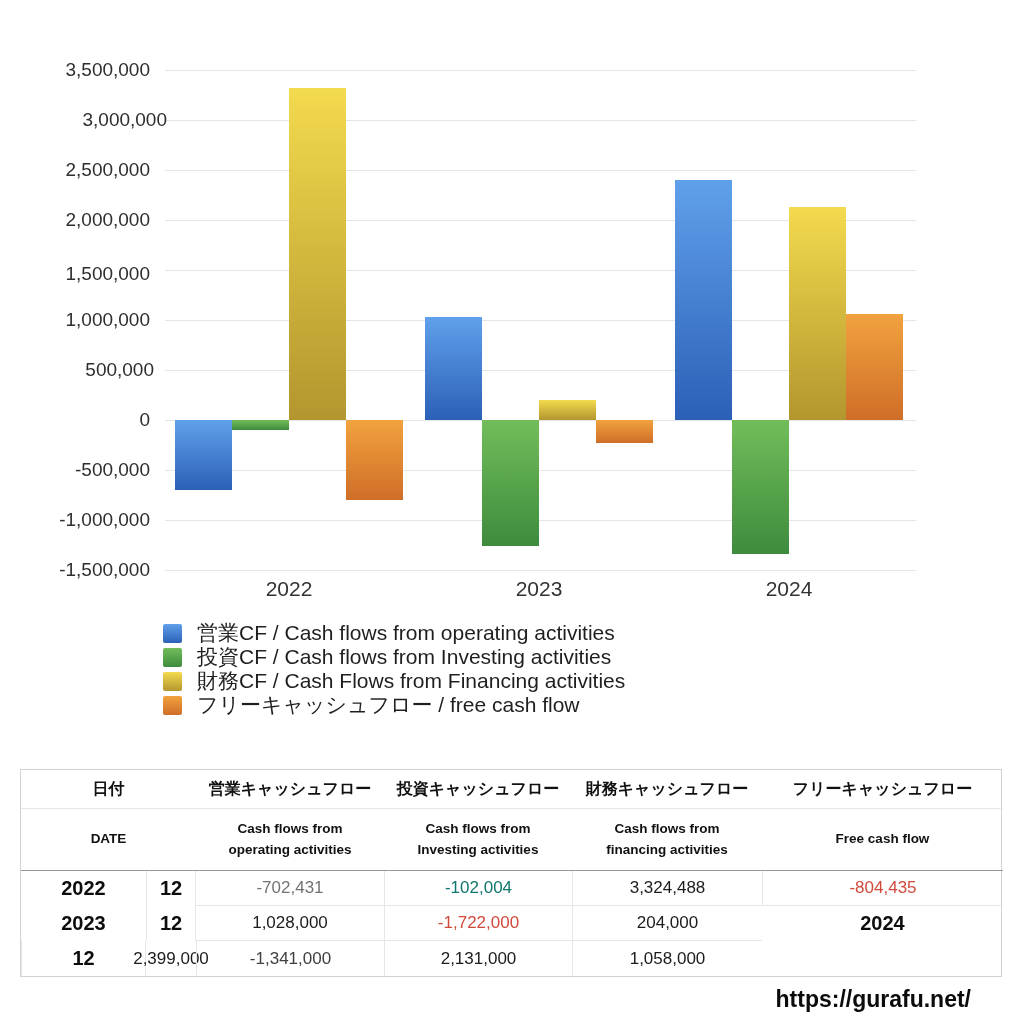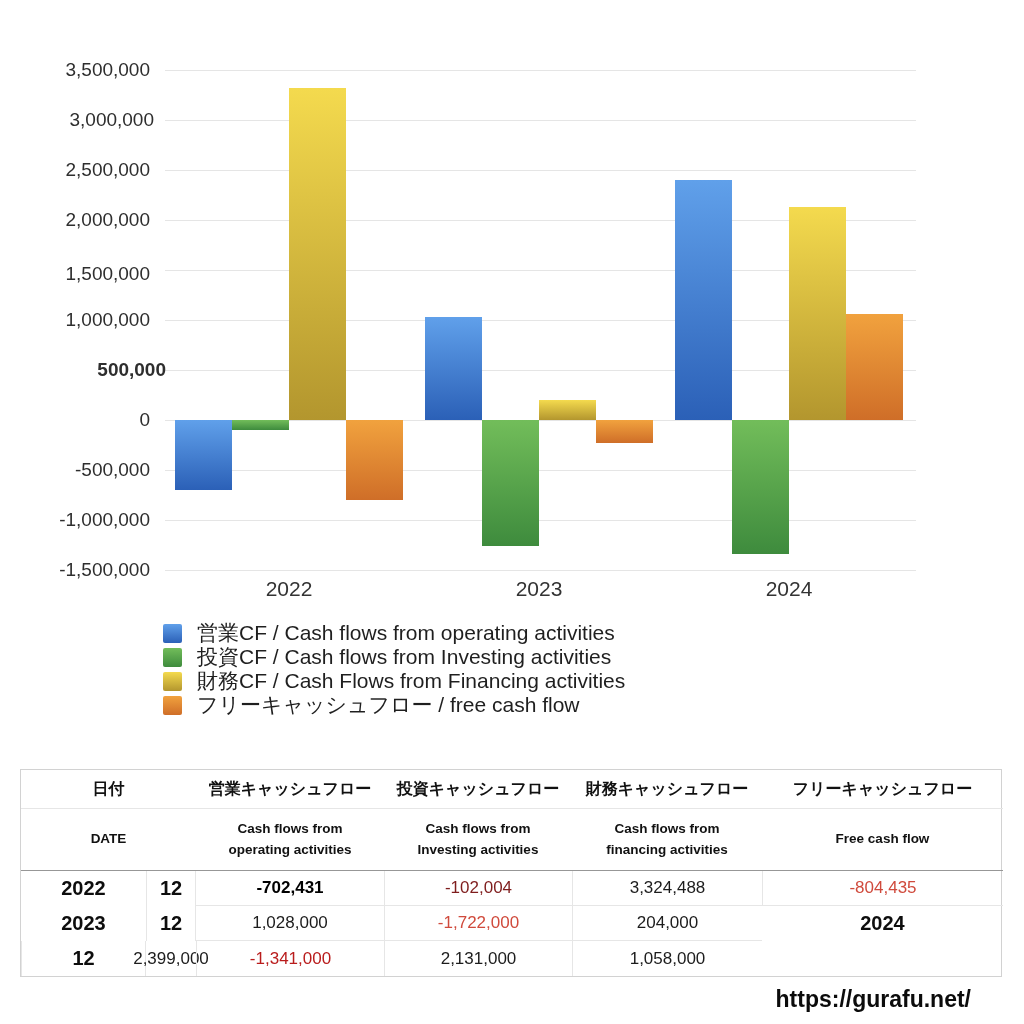--- a/index.html
+++ b/index.html
@@ -65,26 +65,26 @@
         <div class="gridline" style="left: 165px; top: 270px; width: 751px; background: rgb(229, 229, 229);"></div>
         <div class="gridline" style="left: 165px; top: 320px; width: 751px; background: rgb(229, 229, 229);"></div>
         <div class="gridline" style="left: 165px; top: 370px; width: 751px; background: rgb(229, 229, 229);"></div>
         <div class="gridline" style="left: 165px; top: 420px; width: 751px; background: rgb(229, 229, 229);"></div>
         <div class="gridline" style="left: 165px; top: 470px; width: 751px; background: rgb(229, 229, 229);"></div>
         <div class="gridline" style="left: 165px; top: 520px; width: 751px; background: rgb(229, 229, 229);"></div>
         <div class="gridline" style="left: 165px; top: 570px; width: 751px; background: rgb(229, 229, 229);"></div>
       </div>
     <div id="y-axis">
         <div class="ytick-label" style="left: 0px; top: 58px;">3,500,000</div>
-        <div class="ytick-label" style="left: 4px; top: 108px;">3,000,000</div>
+        <div class="ytick-label" style="left: 17px; top: 108px;">3,000,000</div>
         <div class="ytick-label" style="left: 0px; top: 158px;">2,500,000</div>
         <div class="ytick-label" style="left: 0px; top: 208px;">2,000,000</div>
         <div class="ytick-label" style="left: 0px; top: 262px;">1,500,000</div>
         <div class="ytick-label" style="left: 0px; top: 308px;">1,000,000</div>
-        <div class="ytick-label" style="left: 16px; top: 358px; font-weight: bold;">500,000</div>
+        <div class="ytick-label" style="left: 4px; top: 358px;">500,000</div>
         <div class="ytick-label" style="left: 0px; top: 408px;">0</div>
         <div class="ytick-label" style="left: 0px; top: 458px;">-500,000</div>
         <div class="ytick-label" style="left: 0px; top: 508px;">-1,000,000</div>
         <div class="ytick-label" style="left: 0px; top: 558px;">-1,500,000</div>
       </div>
     <div id="bars">
         <div class="bar" style="left: 175px; top: 420px; width: 57px; height: 70.2431px; background: linear-gradient(rgb(96, 160, 234), rgb(43, 96, 183));"></div>
         <div class="bar" style="left: 232px; top: 420px; width: 57px; height: 10.2004px; background: linear-gradient(rgb(114, 189, 90), rgb(62, 139, 61));"></div>
         <div class="bar" style="left: 289px; top: 87.5512px; width: 57px; height: 332.449px; background: linear-gradient(rgb(244, 218, 78), rgb(179, 150, 46));"></div>
         <div class="bar" style="left: 346px; top: 420px; width: 57px; height: 80.4435px; background: linear-gradient(rgb(241, 162, 62), rgb(207, 110, 40));"></div>
@@ -134,31 +134,31 @@
     <div class="cell hdr-en">Cash flows from
 operating activities</div>
     <div class="cell hdr-en">Cash flows from
 Investing activities</div>
     <div class="cell hdr-en">Cash flows from
 financing activities</div>
     <div class="cell hdr-en">Free cash flow</div>
 
   <div class="cell cell-year">2022</div>
       <div class="cell cell-month">12</div>
-      <div class="cell cell-val rowline" style="color: #000000; font-weight: bold;">-702,431</div>
-      <div class="cell cell-val vdiv rowline" style="color: #7f1d1d;">-102,004</div>
+      <div class="cell cell-val rowline" style="color: #737373;">-702,431</div>
+      <div class="cell cell-val vdiv rowline" style="color: #0f766e;">-102,004</div>
       <div class="cell cell-val vdiv rowline" style="color: rgb(28, 28, 28);">3,324,488</div>
       <div class="cell cell-val vdiv rowline" style="color: rgb(208, 74, 60);">-804,435</div>
       <div class="cell cell-year">2023</div>
       <div class="cell cell-month">12</div>
       <div class="cell cell-val rowline" style="color: rgb(28, 28, 28);">1,028,000</div>
       <div class="cell cell-val vdiv rowline" style="color: rgb(208, 74, 60);">-1,722,000</div>
       <div class="cell cell-val vdiv rowline" style="color: rgb(28, 28, 28);">204,000</div>
       <div class="cell cell-year">2024</div>
       <div class="cell cell-month">12</div>
       <div class="cell cell-val" style="color: rgb(28, 28, 28);">2,399,000</div>
-      <div class="cell cell-val vdiv" style="color: #b91c1c;">-1,341,000</div>
+      <div class="cell cell-val vdiv" style="color: #404040;">-1,341,000</div>
       <div class="cell cell-val vdiv" style="color: rgb(28, 28, 28);">2,131,000</div>
       <div class="cell cell-val vdiv" style="color: rgb(28, 28, 28);">1,058,000</div>
     </div>
 
   <div id="footer-url">https://gurafu.net/</div>
 </div>
 
 </body></html>

